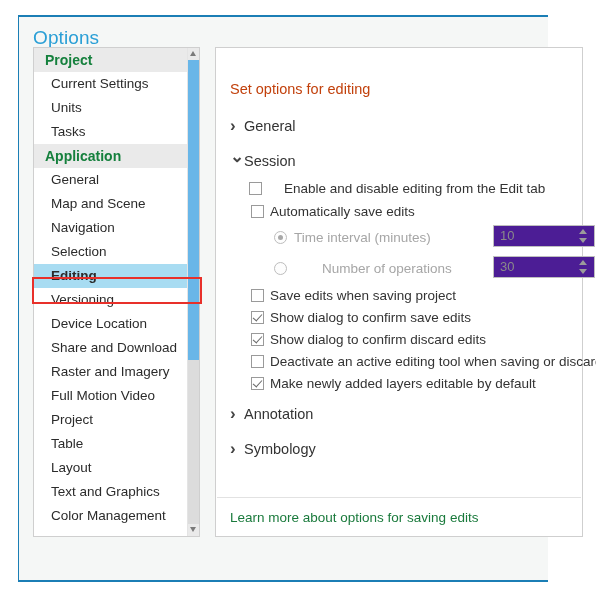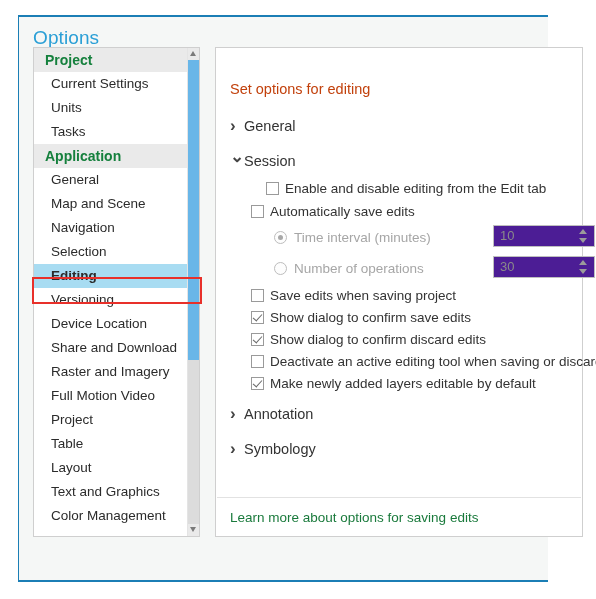--- a/index.html
+++ b/index.html
@@ -340,21 +340,21 @@
     <div id="content-heading">Set options for editing</div>
 
     <div class="section-header" style="top:69px;">
       <span class="chev right"></span><span>General</span>
     </div>
 
     <div class="section-header" style="top:104px;">
       <span class="chev down"></span><span>Session</span>
     </div>
 
-    <div class="opt-row" style="left:50px; top:133px;">
+    <div class="opt-row" style="left:33px; top:133px;gap:16px;">
       <span class="cb"></span>
       <span class="opt-label">Enable and disable editing from the Edit tab</span>
     </div>
 
     <div class="opt-row" style="left:35px; top:156px;">
       <span class="cb"></span>
       <span class="opt-label">Automatically save edits</span>
     </div>
 
     <div class="opt-row" style="left:58px; top:182px;">
@@ -362,21 +362,21 @@
       <span class="opt-label disabled">Time interval (minutes)</span>
     </div>
     <div class="spinner" style="left:277px; top:177px;">
       <span class="val">10</span>
       <span class="arrows">
         <i class="up"></i>
         <i class="down"></i>
       </span>
     </div>
 
-    <div class="opt-row" style="left:58px; top:213px;">
+    <div class="opt-row" style="left:58px; top:213px;gap:28px;">
       <span class="rb"></span>
       <span class="opt-label disabled">Number of operations</span>
     </div>
     <div class="spinner" style="left:277px; top:208px;">
       <span class="val">30</span>
       <span class="arrows">
         <i class="up"></i>
         <i class="down"></i>
       </span>
     </div>

